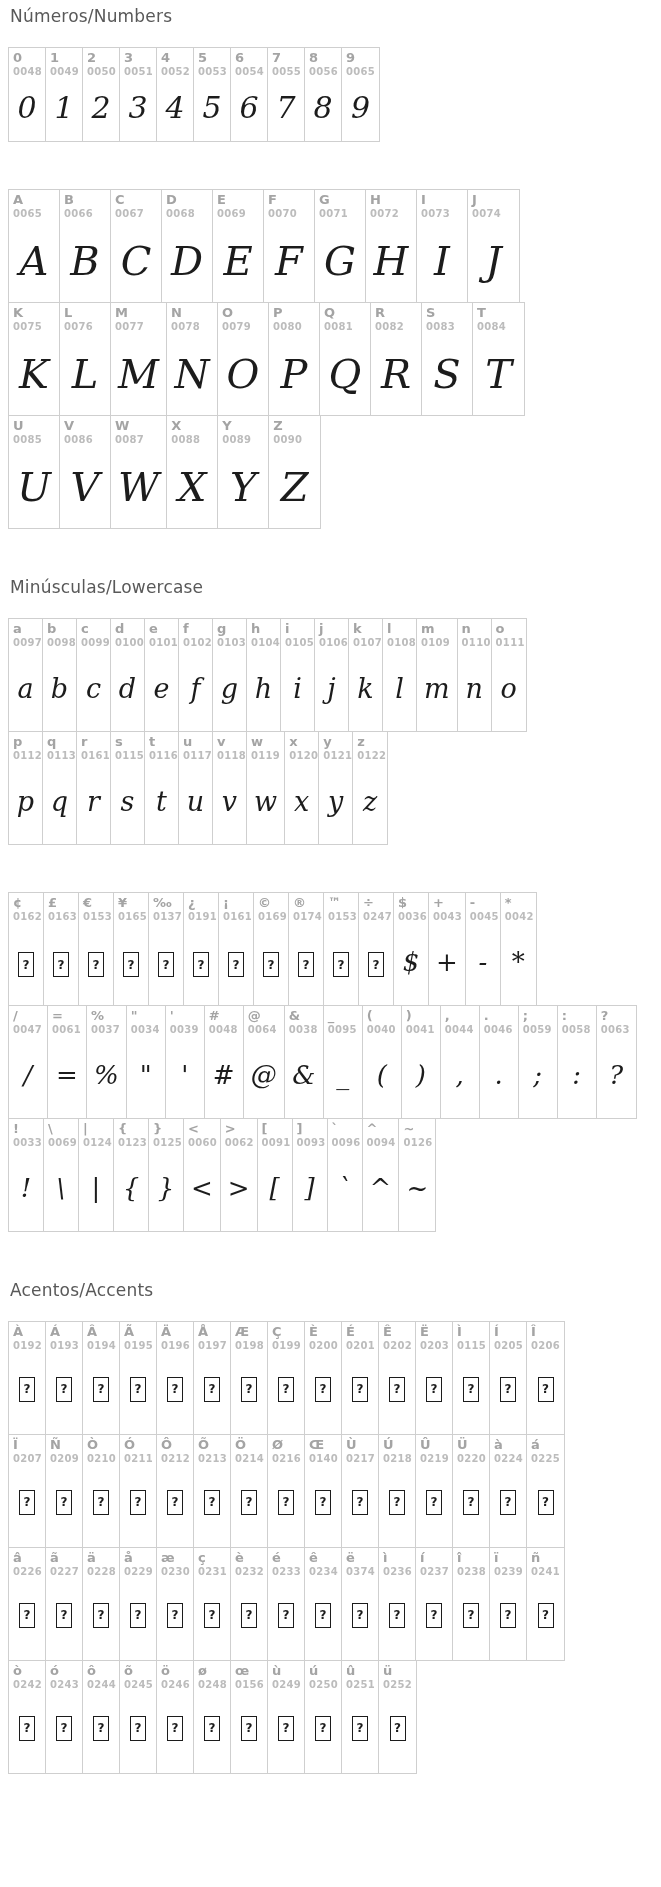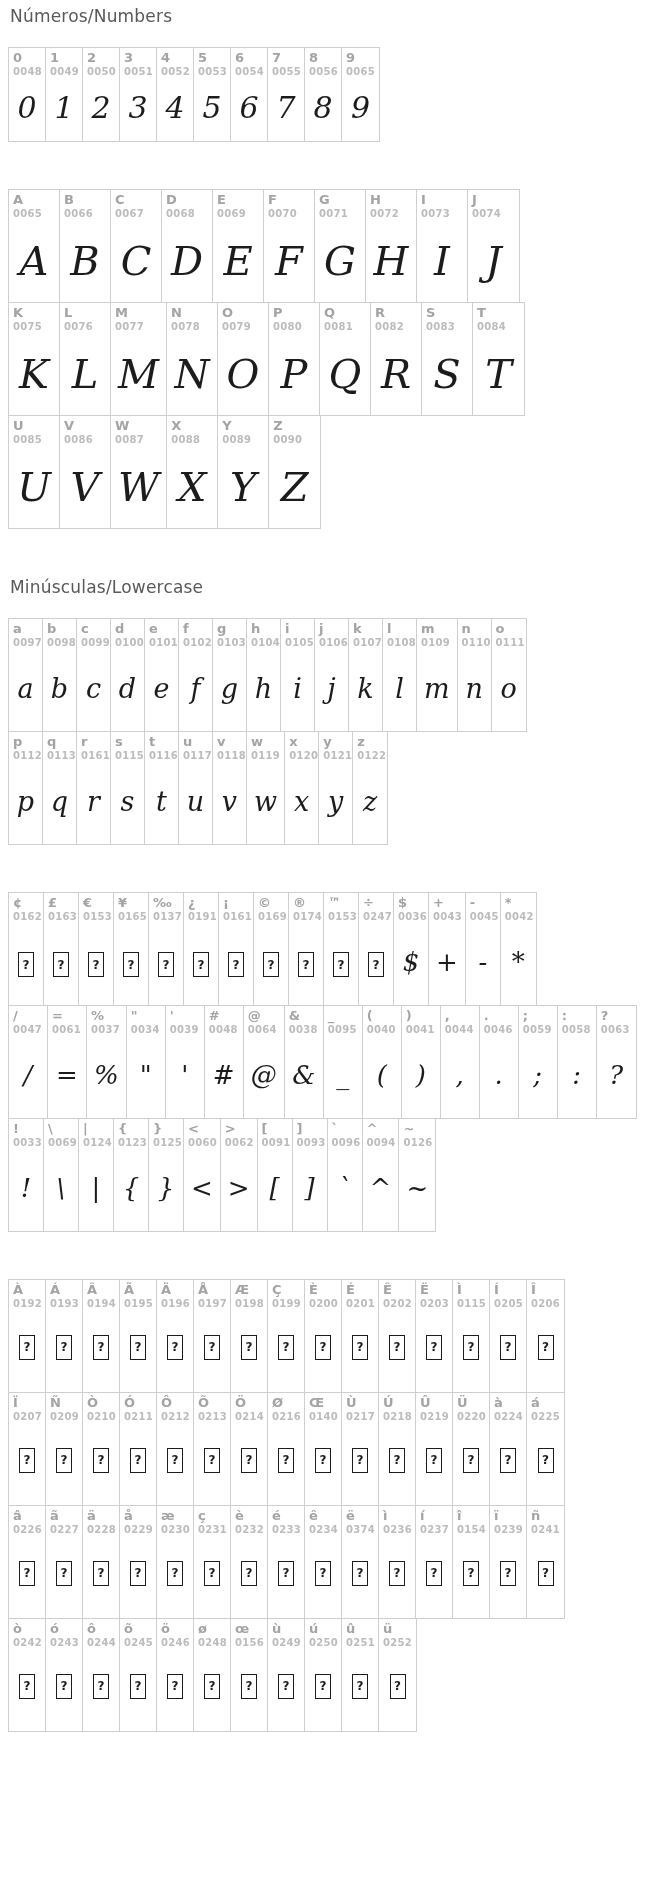--- a/index.html
+++ b/index.html
@@ -845,20 +845,21 @@
           <div class="char-cell">
             <div class="cell-label">
               <span class="cell-char">~</span>
               <span class="cell-code">0126</span>
             </div>
             <div class="cell-glyph">~</div>
           </div>
         </div></div>
     </section>
     <section class="charmap-section sec-accents">
+      <h2 class="section-title">Acentos/Accents</h2>
       <div class="char-row-wrap"><div class="char-row row-0">
           <div class="char-cell">
             <div class="cell-label">
               <span class="cell-char">À</span>
               <span class="cell-code">0192</span>
             </div>
             <div class="cell-glyph"><span class="tofu">?</span></div>
           </div>
           <div class="char-cell">
             <div class="cell-label">
@@ -1147,21 +1148,21 @@
           <div class="char-cell">
             <div class="cell-label">
               <span class="cell-char">í</span>
               <span class="cell-code">0237</span>
             </div>
             <div class="cell-glyph"><span class="tofu">?</span></div>
           </div>
           <div class="char-cell">
             <div class="cell-label">
               <span class="cell-char">î</span>
-              <span class="cell-code">0154</span>
+              <span class="cell-code">0238</span>
             </div>
             <div class="cell-glyph"><span class="tofu">?</span></div>
           </div>
           <div class="char-cell">
             <div class="cell-label">
               <span class="cell-char">ï</span>
               <span class="cell-code">0239</span>
             </div>
             <div class="cell-glyph"><span class="tofu">?</span></div>
           </div>

